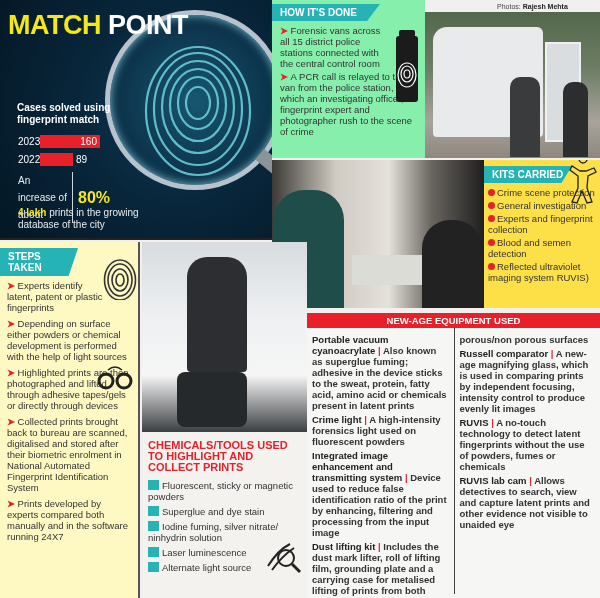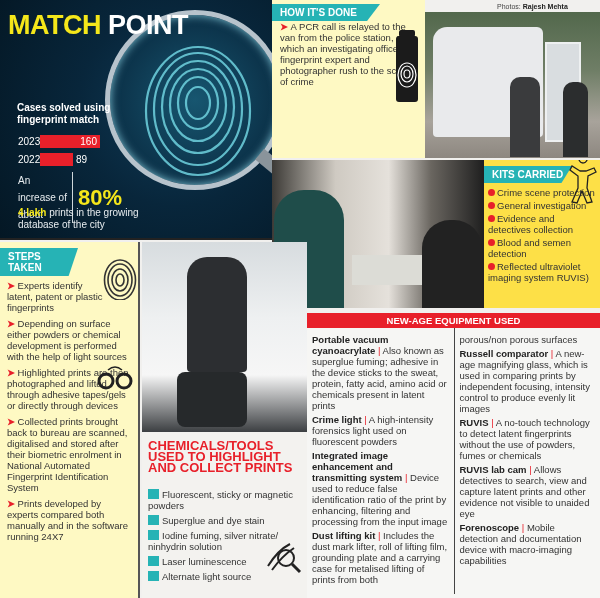--- a/index.html
+++ b/index.html
@@ -14,26 +14,26 @@
   .hero-title .y { color: #f5e71a; }
   .hero-title .w { color: #ffffff; }
   .hero-sub { left: 10px; top: 48px; width: 105px; color: #e7ecef; font-weight: bold; font-size: 10px; line-height: 12px; }
   .cases-lbl { left: 17px; top: 102px; color: #fff; font-weight: bold; font-size: 10px; line-height: 12px; width: 100px; }
   .bar-row { left: 18px; height: 14px; display: flex; align-items: center; font-size: 10px; color: #fff; }
   .bar-row .yr { width: 22px; }
   .bar-row .bar { height: 13px; background: #e8202a; display: flex; align-items: center; justify-content: flex-end; padding-right: 3px; color: #fff; }
   .bar-row .val-out { margin-left: 3px; color: #fff; }
   .inc { left: 18px; top: 172px; display: flex; align-items: center; }
   .inc .lbl { color: #e7ecef; font-size: 10px; line-height: 17px; width: 55px; border-right: 1px solid #cfd7db; padding-right: 3px; }
-  .inc .pct { color: #f5e71a; font-weight: 900; font-size: 22px; margin-left: 5px; }
+  .inc .pct { color: #f5e71a; font-weight: 900; font-size: 16px; margin-left: 5px; }
   .lakh { left: 18px; top: 207px; color: #e7ecef; font-size: 10px; line-height: 12px; width: 130px; }
   .lakh b { color: #f5e71a; }
 
   
-  #how { left: 272px; top: 0; width: 153px; height: 158px; background: #fef9c3; }
+  #how { left: 272px; top: 0; width: 153px; height: 158px; background: #86efac; }
   .tab-teal { background: #26b3b5; color: #fff; font-weight: bold; font-size: 10px; padding: 3px 8px; display: inline-block; clip-path: polygon(0 0, 100% 0, 88% 100%, 0 100%); }
   #how .tab-teal { width: 108px; margin-top: 4px; }
   .bullets p { font-size: 9.5px; line-height: 11px; color: #333; margin-bottom: 2px; }
   .arrow { color: #e8202a; font-weight: bold; }
   #how .bullets { padding: 4px 6px 0 8px; }
   .bottle { left: 396px; top: 36px; width: 22px; height: 66px; background: #1b1b1b; border-radius: 3px; }
   .bottle .cap { position: absolute; left: 3px; top: -6px; width: 16px; height: 7px; background: #1b1b1b; border-radius: 2px; }
 
   
   .photo { overflow: hidden; }
@@ -62,30 +62,30 @@
   .dot { display: inline-block; width: 7px; height: 7px; border-radius: 50%; background: #e8202a; margin-right: 2px; }
 
   
   #steps { left: 0; top: 242px; width: 140px; height: 356px; background: #fef9c3; border-right: 2px solid #555; }
   #steps .tab-teal { width: 78px; margin-top: 6px; }
   #steps .bullets { padding: 4px 4px 0 7px; }
   #steps .bullets p { margin-bottom: 5px; }
 
   
   #chem { left: 142px; top: 432px; width: 165px; height: 166px; background: #f3f2ef; padding: 8px 6px; }
-  #chem h3 { color: #e8202a; font-size: 13px; line-height: 11px; font-weight: 900; margin-bottom: 16px; }
+  #chem h3 { color: #e8202a; font-size: 11px; line-height: 11px; font-weight: 900; margin-bottom: 7px; }
   #chem ul { list-style: none; }
   #chem li { font-size: 9.5px; line-height: 11px; color: #333; margin-bottom: 4px; }
   .sq { display: inline-block; width: 11px; height: 10px; background: #26b3b5; margin-right: 3px; vertical-align: -1px; }
 
   
   #equip { left: 307px; top: 313px; width: 293px; height: 285px; background: #f6f6f4; }
   #equip .hdr { height: 15px; background: #e8202a; color: #fff; font-weight: bold; font-size: 9.5px; text-align: center; line-height: 15px; }
   #equip .cols { display: flex; height: 266px; }
-  #equip .col { width: 50%; padding: 6px 5px; font-size: 9.5px; line-height: 11px; color: #333; }
+  #equip .col { width: 50%; padding: 6px 5px; font-size: 9.5px; line-height: 11px; color: #333; font-weight: bold; }
   #equip .col + .col { border-left: 1px solid #444; }
   #equip p { margin-bottom: 3px; }
   #equip b { color: #222; }
   .pipe { color: #e8202a; }
 
   svg { display: block; }
 </style>
 </head>
 <body>
 
@@ -123,20 +123,23 @@
     <span class="lbl">An increase of about</span>
     <span class="pct">80%</span>
   </div>
   <div class="abs lakh">
     <b>4 lakh</b><span> prints in the growing database of the city</span>
   </div>
 </div>
 
 <div id="how" class="abs">
   <div class="tab-teal">HOW IT'S DONE</div>
+  <div class="bullets" style="width:120px">
+    <p><span class="arrow">➤ </span><span>Forensic vans across all 15 district police stations connected with the central control room</span></p>
+  </div>
   <div class="bullets" style="padding-top:0">
     <p><span class="arrow">➤ </span><span>A PCR call is relayed to the van from the police station, after which an investigating officer, fingerprint expert and photographer rush to the scene of crime</span></p>
   </div>
 </div>
 <div class="abs bottle">
   <div class="cap"></div>
   <svg width="22" height="40" viewBox="0 0 22 40" style="position:absolute;top:18px">
     <g fill="none" stroke="#fff" stroke-width="1.2">
         <ellipse cx="11" cy="20" rx="3" ry="4"></ellipse>
         <ellipse cx="11" cy="20" rx="6" ry="8"></ellipse>
@@ -162,21 +165,21 @@
 </div>
 
 <div id="kits" class="abs">
   <div class="tab-teal">KITS CARRIED</div>
   <svg class="abs" style="left:82px;top:0" width="34" height="46" viewBox="0 0 34 46">
     <path d="M17 3 a4 4 0 1 1 0.1 0 M14 11 L6 6 L4 10 L12 16 L12 28 L6 42 L11 43 L16 31 L21 43 L26 42 L21 28 L22 16 L30 12 L28 8 L20 11 Z" fill="none" stroke="#222" stroke-width="1.3"></path>
   </svg>
   <ul>
     <li><span class="dot"></span><span>Crime scene protection</span></li>
     <li><span class="dot"></span><span>General investigation</span></li>
-    <li><span class="dot"></span><span>Evidence and detectives collection</span></li>
+    <li><span class="dot"></span><span>Experts and fingerprint collection</span></li>
     <li><span class="dot"></span><span>Blood and semen detection</span></li>
     <li><span class="dot"></span><span>Reflected ultraviolet imaging system RUVIS)</span></li>
   </ul>
 </div>
 
 <div id="steps" class="abs">
   <div class="tab-teal">STEPS TAKEN</div>
   <svg class="abs" style="left:103px;top:14px" width="34" height="44" viewBox="0 0 34 44">
     <g fill="none" stroke="#333" stroke-width="1.6">
       <ellipse cx="17" cy="24" rx="4" ry="6"></ellipse>
@@ -231,16 +234,15 @@
       <p><b>Portable vacuum cyanoacrylate</b> <span class="pipe">|</span> <span>Also known as superglue fuming; adhesive in the device sticks to the sweat, protein, fatty acid, amino acid or chemicals present in latent prints</span></p>
       <p><b>Crime light</b> <span class="pipe">|</span> <span>A high-intensity forensics light used on fluorescent powders</span></p>
       <p><b>Integrated image enhancement and transmitting system</b> <span class="pipe">|</span> <span>Device used to reduce false identification ratio of the print by enhancing, filtering and processing from the input image</span></p>
       <p><b>Dust lifting kit</b> <span class="pipe">|</span> <span>Includes the dust mark lifter, roll of lifting film, grounding plate and a carrying case for metalised lifting of prints from both</span></p>
     </div>
     <div class="col">
       <p>porous/non porous surfaces</p>
       <p><b>Russell comparator</b> <span class="pipe">|</span> <span>A new-age magnifying glass, which is used in comparing prints by independent focusing, intensity control to produce evenly lit images</span></p>
       <p><b>RUVIS</b> <span class="pipe">|</span> <span>A no-touch technology to detect latent fingerprints without the use of powders, fumes or chemicals</span></p>
       <p><b>RUVIS lab cam</b> <span class="pipe">|</span> <span>Allows detectives to search, view and capture latent prints and other evidence not visible to unaided eye</span></p>
-      <p><b>Forenoscope</b> <span class="pipe">|</span> <span>Mobile detection and documentation device with macro-imaging capabilities</span></p>
     </div>
   </div>
 </div>
 
 </body></html>

